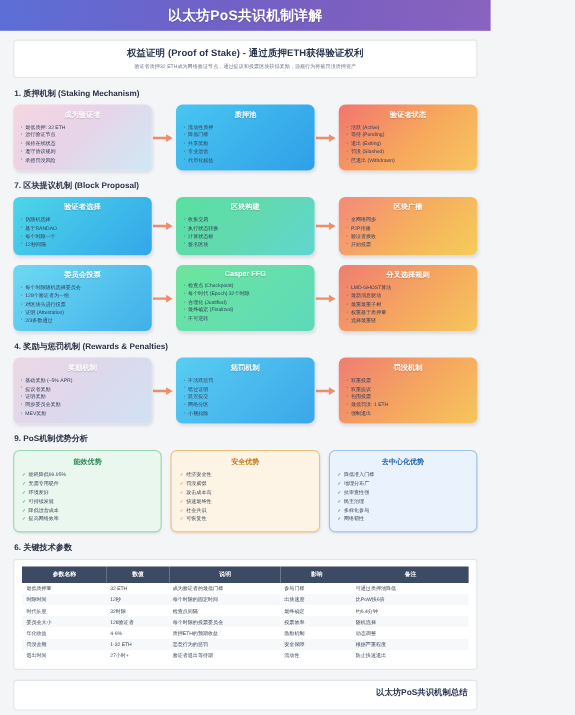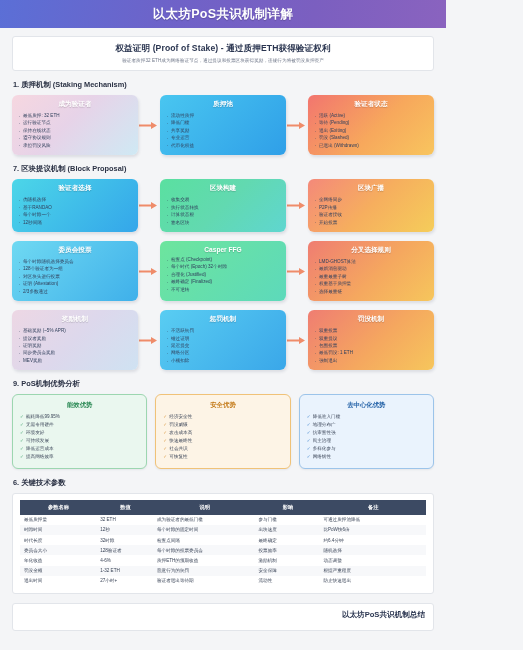--- a/index.html
+++ b/index.html
@@ -277,20 +277,21 @@
                 <li>LMD-GHOST算法</li>
                 <li>最新消息驱动</li>
                 <li>最重最重子树</li>
                 <li>权重基于质押量</li>
                 <li>选择最重链</li>
               </ul>
             </div>
           </div>
         </div>
         <div class="section">
+          <div class="section-title">4. 奖励与惩罚机制 (Rewards &amp; Penalties)</div>
           <div class="flow">
             <div class="card g-lav" style="flex: 1 1 0px;">
               <div class="card-title">奖励机制</div>
               <ul>
                 <li>基础奖励 (~5% APR)</li>
                 <li>提议者奖励</li>
                 <li>证明奖励</li>
                 <li>同步委员会奖励</li>
                 <li>MEV奖励</li>
               </ul>

